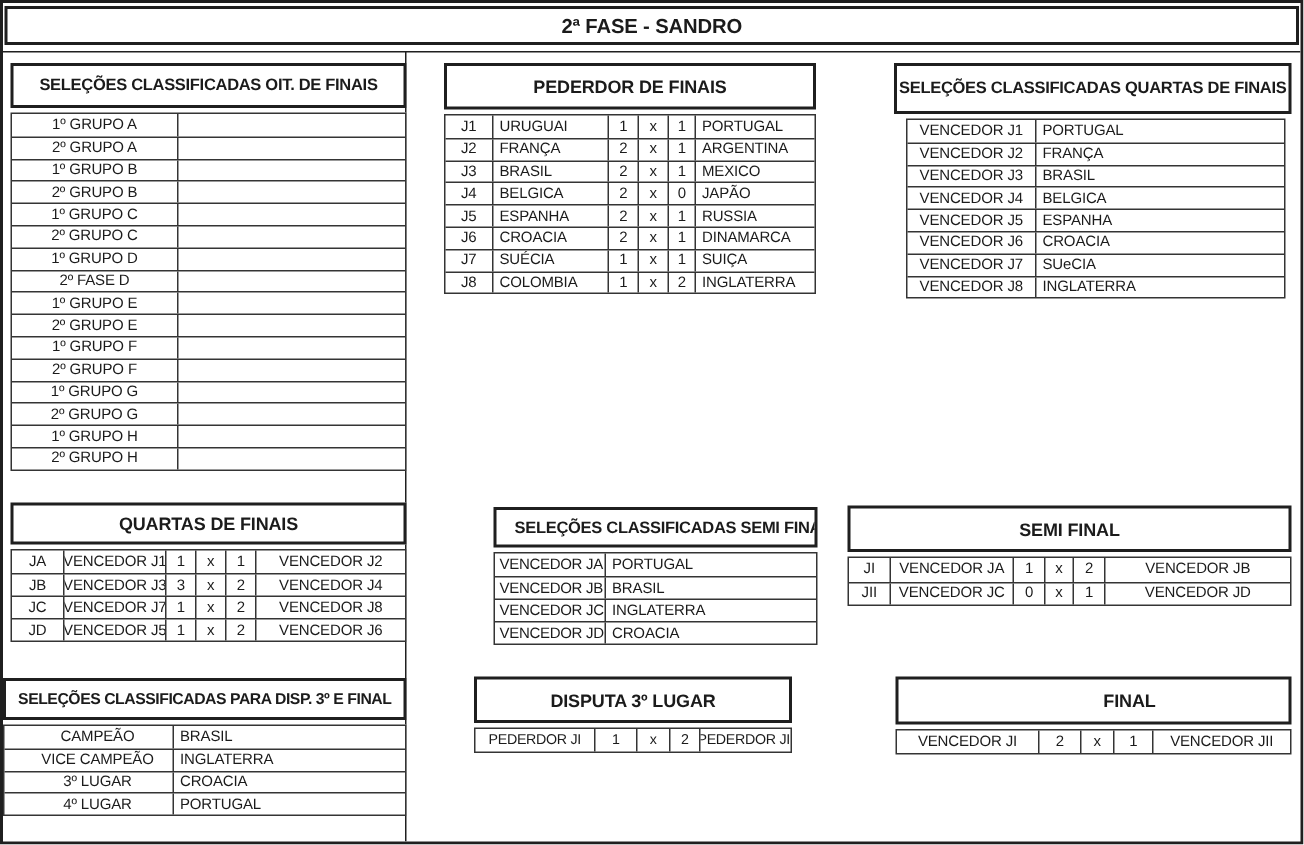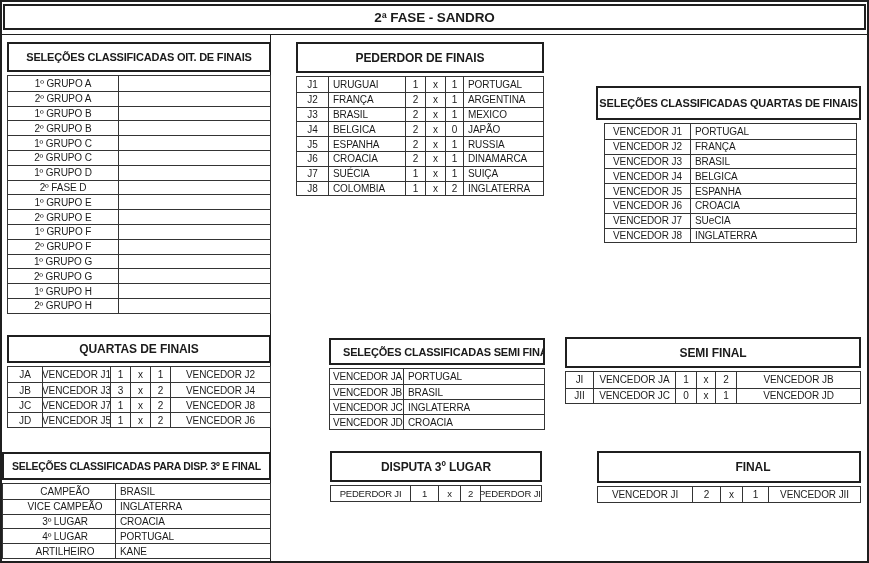--- a/index.html
+++ b/index.html
@@ -262,21 +262,21 @@
           <div class="c">COLOMBIA</div>
           <div class="c">1</div>
           <div class="c">x</div>
           <div class="c">2</div>
           <div class="c fill">INGLATERRA</div>
         </div>
       </div>
   </div>
 
   <div class="panel" style="left:594px;top:40px;width:265px;">
-    <div class="hdr hdr-sm" style="height:34px;margin-top:44px;">SELEÇÕES CLASSIFICADAS QUARTAS DE FINAIS</div>
+    <div class="hdr hdr-sm" style="height:34px;">SELEÇÕES CLASSIFICADAS QUARTAS DE FINAIS</div>
     <div class="tbl t-p7" style="margin-left:8px;width:253px;">
 
         <div class="row">
           <div class="c">VENCEDOR J1</div>
           <div class="c fill left">PORTUGAL</div>
         </div>
 
         <div class="row">
           <div class="c">VENCEDOR J2</div>
           <div class="c fill left">FRANÇA</div>
@@ -423,28 +423,24 @@
         <div class="row">
           <div class="c">3º LUGAR</div>
           <div class="c fill left">CROACIA</div>
         </div>
 
         <div class="row">
           <div class="c">4º LUGAR</div>
           <div class="c fill left">PORTUGAL</div>
         </div>
 
-        <div class="row">
-          <div class="c">ARTILHEIRO</div>
-          <div class="c fill left">KANE</div>
-        </div>
-      </div>
-  </div>
-
-  <div class="panel" style="left:328px;top:449px;width:212px;">
+      </div>
+  </div>
+
+  <div class="panel" style="left:314px;top:449px;width:212px;">
     <div class="hdr" style="height:31px;">DISPUTA 3º LUGAR</div>
     <div class="tbl t-p6">
 
         <div class="row">
           <div class="c">PEDERDOR JI</div>
           <div class="c">1</div>
           <div class="c">x</div>
           <div class="c">2</div>
           <div class="c fill">PEDERDOR JII</div>
         </div>

